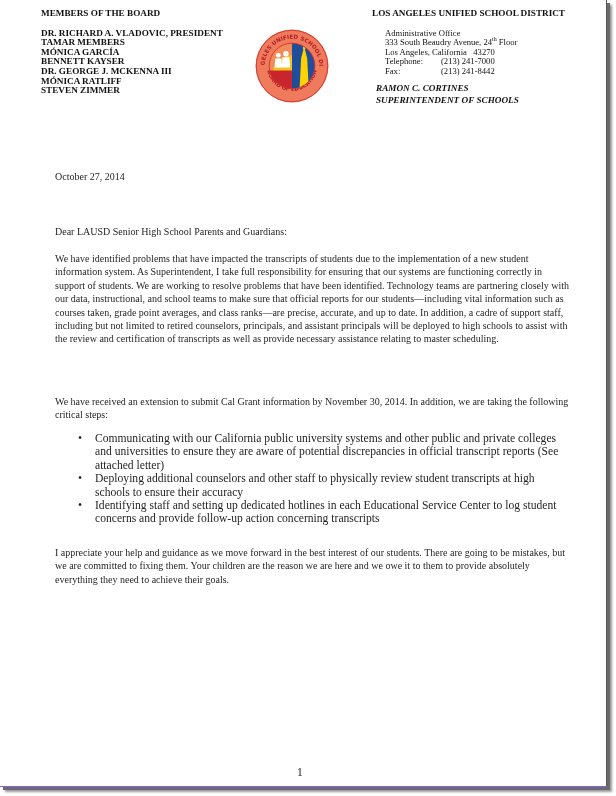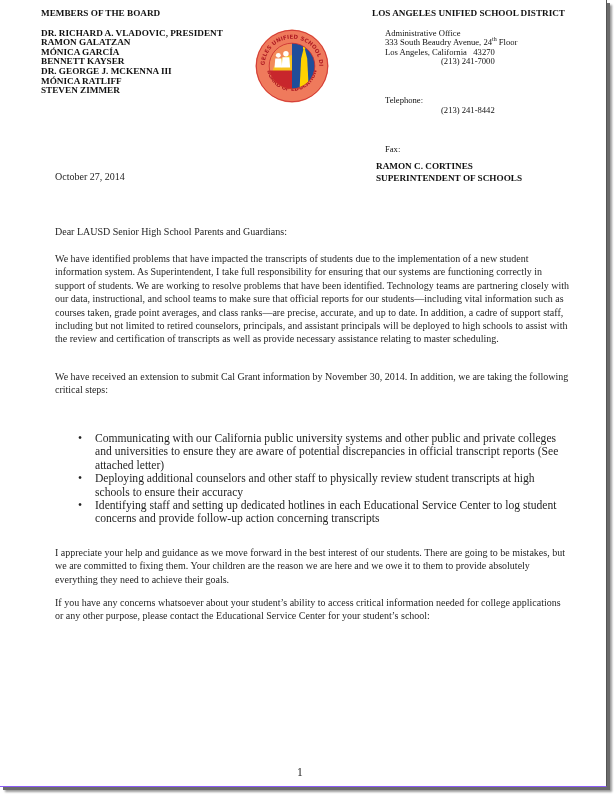--- a/index.html
+++ b/index.html
@@ -12,46 +12,46 @@
   }
   .doc { font-family: "Liberation Serif", serif; color: #1a1a1a; }
   .hdr { position: absolute; font-family: "Liberation Serif", serif; font-size: 9.2px; line-height: 9.6px; color: #111; }
   .hdr-left { left: 41px; top: 9px; }
   .hdr-left .ttl { font-weight: bold; margin-bottom: 10px; }
   .hdr-left .mem { font-weight: bold; }
   .hdr-right { left: 372px; top: 9px; }
   .hdr-right .ttl { font-weight: bold; margin-bottom: 10px; }
   .hdr-right .addr { padding-left: 13px; font-size: 8.6px; line-height: 9.6px; }
   .hdr-right .addr .row { display: flex; }
-  .hdr-right .addr .k { width: 56px; margin-top: 39px; }
-  .hdr-right .supt { font-weight: bold; margin-top: 7px; padding-left: 4px; }
+  .hdr-right .addr .k { width: 56px; }
+  .hdr-right .supt { font-weight: bold; margin-top: 7px; padding-left: 4px; font-style: italic; }
   sup { font-size: 6px; line-height: 0; vertical-align: super; }
   .seal { position: absolute; left: 254px; top: 28px; width: 76px; height: 76px; }
   .body-text { position: absolute; left: 55px; width: 515px; font-size: 10px; line-height: 13.4px; color: #1f1f1f; }
   .date { top: 170px; }
   .salutation { top: 225px; }
   .p1 { top: 252px; }
-  .p2 { top: 370px; }
+  .p2 { top: 395px; }
   .bullets { position: absolute; left: 76px; top: 432px; width: 490px; font-size: 11.6px; line-height: 13.4px; color: #1f1f1f; margin: 0; padding: 0; list-style: none; font-family: "Liberation Serif", serif; }
   .bullets li { position: relative; padding-left: 19px; }
   .bullets li .dot { position: absolute; left: 2px; top: 0; }
   .p3 { top: 546px; }
   .p4 { top: 596px; }
   .pagenum { position: absolute; left: 297px; top: 766px; font-size: 11.6px; font-family: "Liberation Serif", serif; color: #222; }
   p { margin: 0; }
 </style>
 </head>
 <body>
 
 <div class="page doc">
 
   <div class="hdr hdr-left">
     <div class="ttl">MEMBERS OF THE BOARD</div>
     <div class="mem">DR. RICHARD A. VLADOVIC, PRESIDENT</div>
-    <div class="mem">RAMON GALATZAN</div>
+    <div class="mem">TAMAR MEMBERS</div>
     <div class="mem">MÓNICA GARCÍA</div>
     <div class="mem">BENNETT KAYSER</div>
     <div class="mem">DR. GEORGE J. MCKENNA III</div>
     <div class="mem">MÓNICA RATLIFF</div>
     <div class="mem">STEVEN ZIMMER</div>
   </div>
 
   <svg class="seal" viewBox="0 0 100 100">
     <defs>
       <path id="arcTop" d="M 14 50 A 36 36 0 0 1 86 50"></path>
@@ -107,16 +107,15 @@
   <p class="body-text p1">We have identified problems that have impacted the transcripts of students due to the implementation of a new student information system. As Superintendent, I take full responsibility for ensuring that our systems are functioning correctly in support of students. We are working to resolve problems that have been identified. Technology teams are partnering closely with our data, instructional, and school teams to make sure that official reports for our students—including vital information such as courses taken, grade point averages, and class ranks—are precise, accurate, and up to date. In addition, a cadre of support staff, including but not limited to retired counselors, principals, and assistant principals will be deployed to high schools to assist with the review and certification of transcripts as well as provide necessary assistance relating to master scheduling.</p>
   <p class="body-text p2">We have received an extension to submit Cal Grant information by November 30, 2014. In addition, we are taking the following critical steps:</p>
 
   <ul class="bullets">
     <li><span class="dot">•</span><span>Communicating with our California public university systems and other public and private colleges and universities to ensure they are aware of potential discrepancies in official transcript reports (See attached letter)</span></li>
     <li><span class="dot">•</span><span>Deploying additional counselors and other staff to physically review student transcripts at high schools to ensure their accuracy</span></li>
     <li><span class="dot">•</span><span>Identifying staff and setting up dedicated hotlines in each Educational Service Center to log student concerns and provide follow-up action concerning transcripts</span></li>
   </ul>
 
   <p class="body-text p3">I appreciate your help and guidance as we move forward in the best interest of our students. There are going to be mistakes, but we are committed to fixing them. Your children are the reason we are here and we owe it to them to provide absolutely everything they need to achieve their goals.</p>
-  <p class="body-text p4">If you have any concerns whatsoever about your student’s ability to access critical information needed for college applications or any other purpose, please contact the Educational Service Center for your student’s school:</p>
 
   <div class="pagenum">1</div>
 </div>
 
 </body></html>

